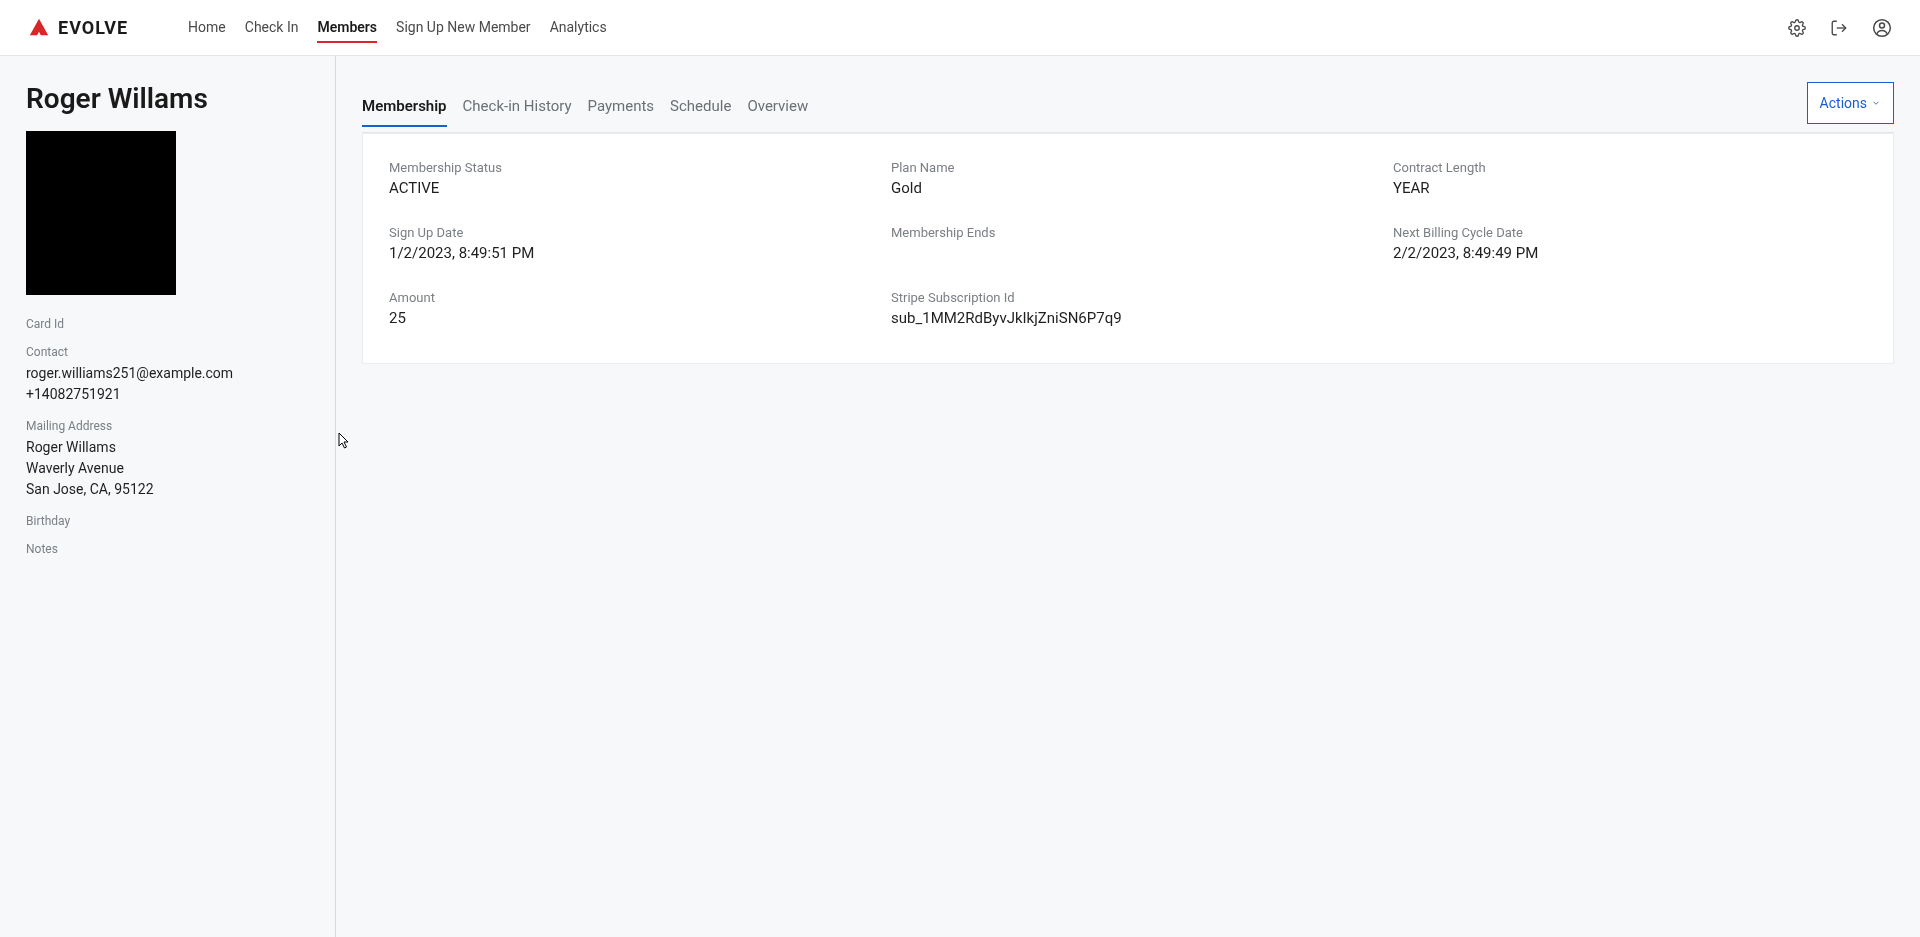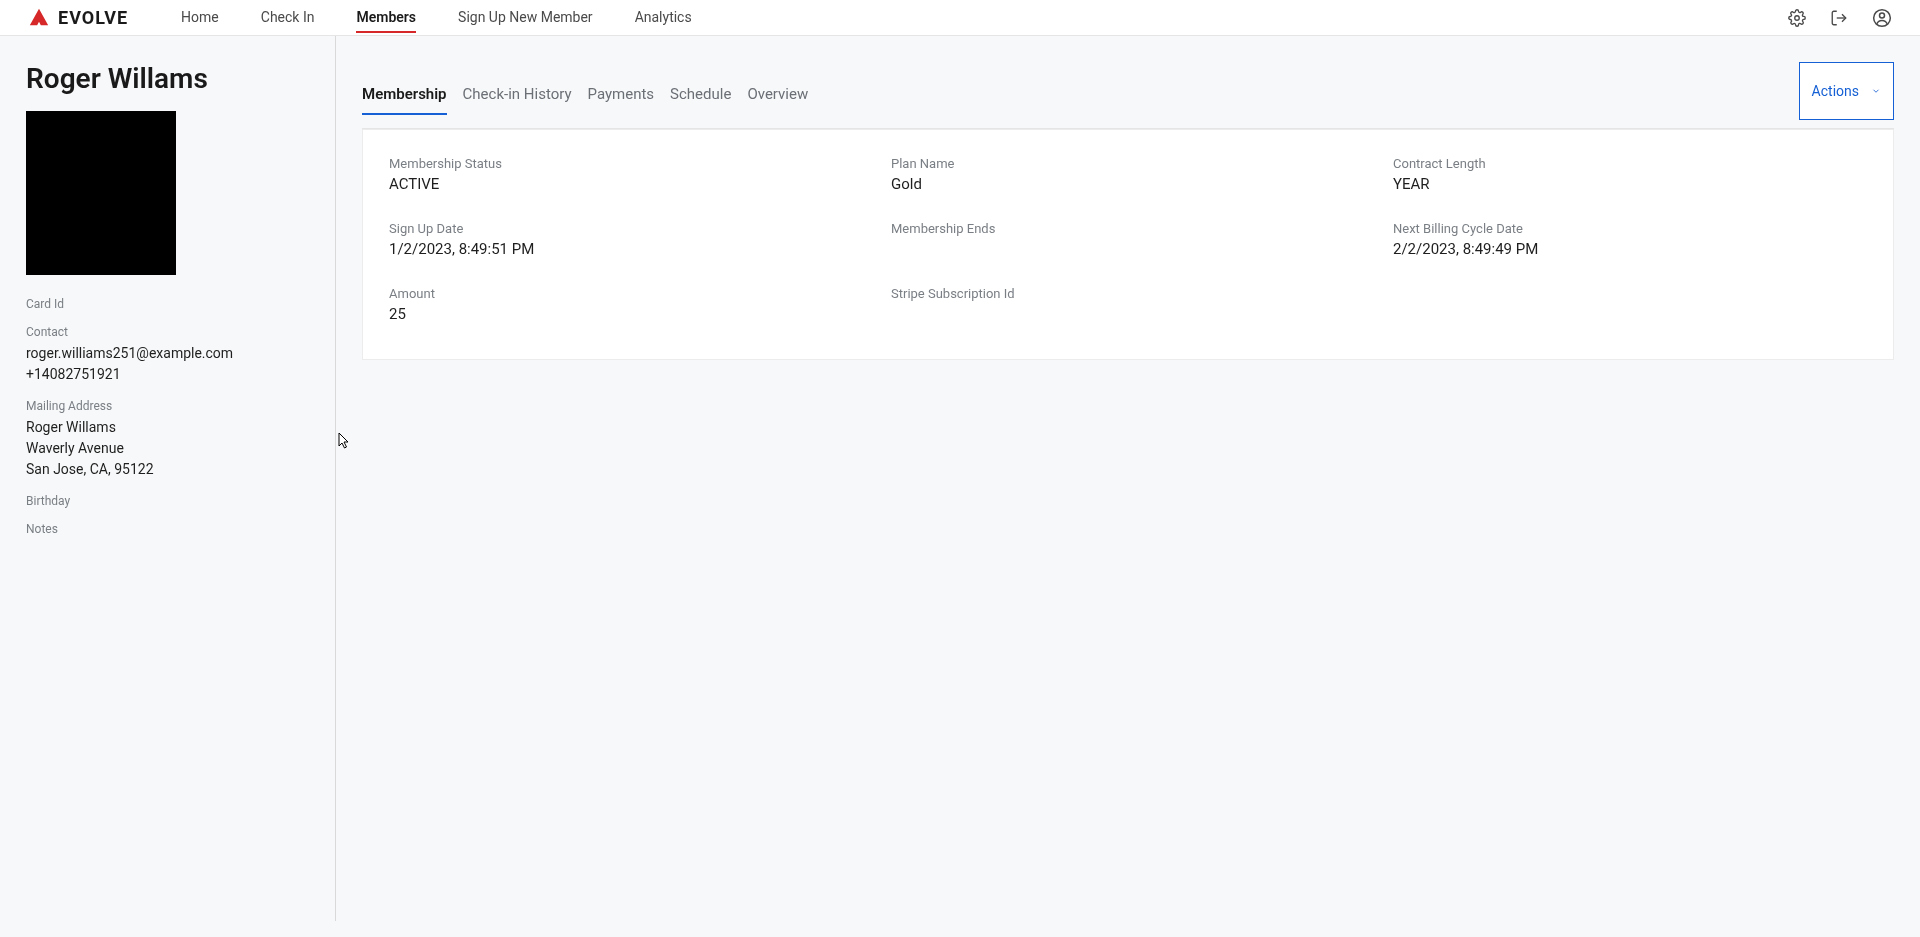--- a/index.html
+++ b/index.html
@@ -2,29 +2,29 @@
 <html><head>
   <meta charset="utf-8">
   <style>
     * { box-sizing: border-box; margin: 0; padding: 0; font-family: -apple-system, BlinkMacSystemFont, "Segoe UI", Roboto, "Helvetica Neue", Arial, sans-serif; }
     body { background: #f7f8f9; color: #1a1a1a; }
 
     .top-nav {
       display: flex;
       align-items: center;
       justify-content: space-between;
-      height: 36px;
+      height: 56px;
       background: #fff;
       border-bottom: 1px solid #e5e5e5;
       padding: 0 28px;
     }
     .nav-left { display: flex; align-items: center; gap: 26px; }
     .logo { display: flex; align-items: center; gap: 8px; font-weight: 700; letter-spacing: 1px; font-size: 18px; }
     .logo-mark { color: #d62828; display: inline-flex; }
-    .nav-links { display: flex; gap: 42px; margin-left: 27px; }
+    .nav-links { display: flex; gap: 19px; margin-left: 34px; }
     .nav-link { color: #4a4a4a; font-size: 14px; text-decoration: none; padding: 6px 0; cursor: pointer; }
     .nav-link.active { color: #1a1a1a; font-weight: 600; border-bottom: 2px solid #d62828; }
     .nav-right { display: flex; align-items: center; gap: 24px; color: #4a4a4a; }
     .nav-right .icon-btn { cursor: pointer; display: inline-flex; }
 
     .main-layout { display: flex; height: calc(937px - 52px); }
 
     .side-panel {
       width: 336px;
       border-right: 1px solid #d9d9d9;
@@ -40,25 +40,25 @@
     .content-area { flex: 1; padding: 26px 26px; }
     .tab-row { display: flex; align-items: center; justify-content: space-between; border-bottom: 1px solid #e5e5e5; }
     .tabs { display: flex; gap: 16px; }
     .tab { font-size: 15px; color: #6b6f76; padding: 10px 0; cursor: pointer; }
     .tab.active { color: #1a1a1a; font-weight: 600; border-bottom: 2px solid #1560d4; }
     .actions-btn {
       border: 1px solid #1560d4;
       color: #1560d4;
       background: #fff;
       font-size: 14px;
-      padding: 20px 12px;
+      padding: 12px 12px;
       cursor: pointer;
       display: inline-flex;
       align-items: flex-end;
-      gap: 12px;
+      gap: 4px;
       margin-bottom: 8px;
     }
 
     .detail-card {
       background: #fff;
       border: 1px solid #ececec;
       margin-top: 0;
       padding: 26px 26px 36px 26px;
       display: grid;
       grid-template-columns: 1fr 1fr 1fr;
@@ -204,20 +204,21 @@
       <div class="detail-item">
         <div class="detail-label">Next Billing Cycle Date</div>
         <div class="detail-value">2/2/2023, 8:49:49 PM</div>
       </div>
       <div class="detail-item">
         <div class="detail-label">Amount</div>
         <div class="detail-value">25</div>
       </div>
       <div class="detail-item">
         <div class="detail-label">Stripe Subscription Id</div>
+        <div class="detail-value">sub_1MM2RdByvJkIkjZniSN6P7q9</div>
       </div>
     </div>
   </div>
 </div>
 
 <div class="cursor-mark">
   <svg width="12" height="18" viewBox="0 0 12 18">
       <path d="M1 1 L1 14 L4 11 L6.5 16 L8.5 15 L6 10 L10 10 Z" fill="#fff" stroke="#000" stroke-width="1"></path>
     </svg>
 </div>

